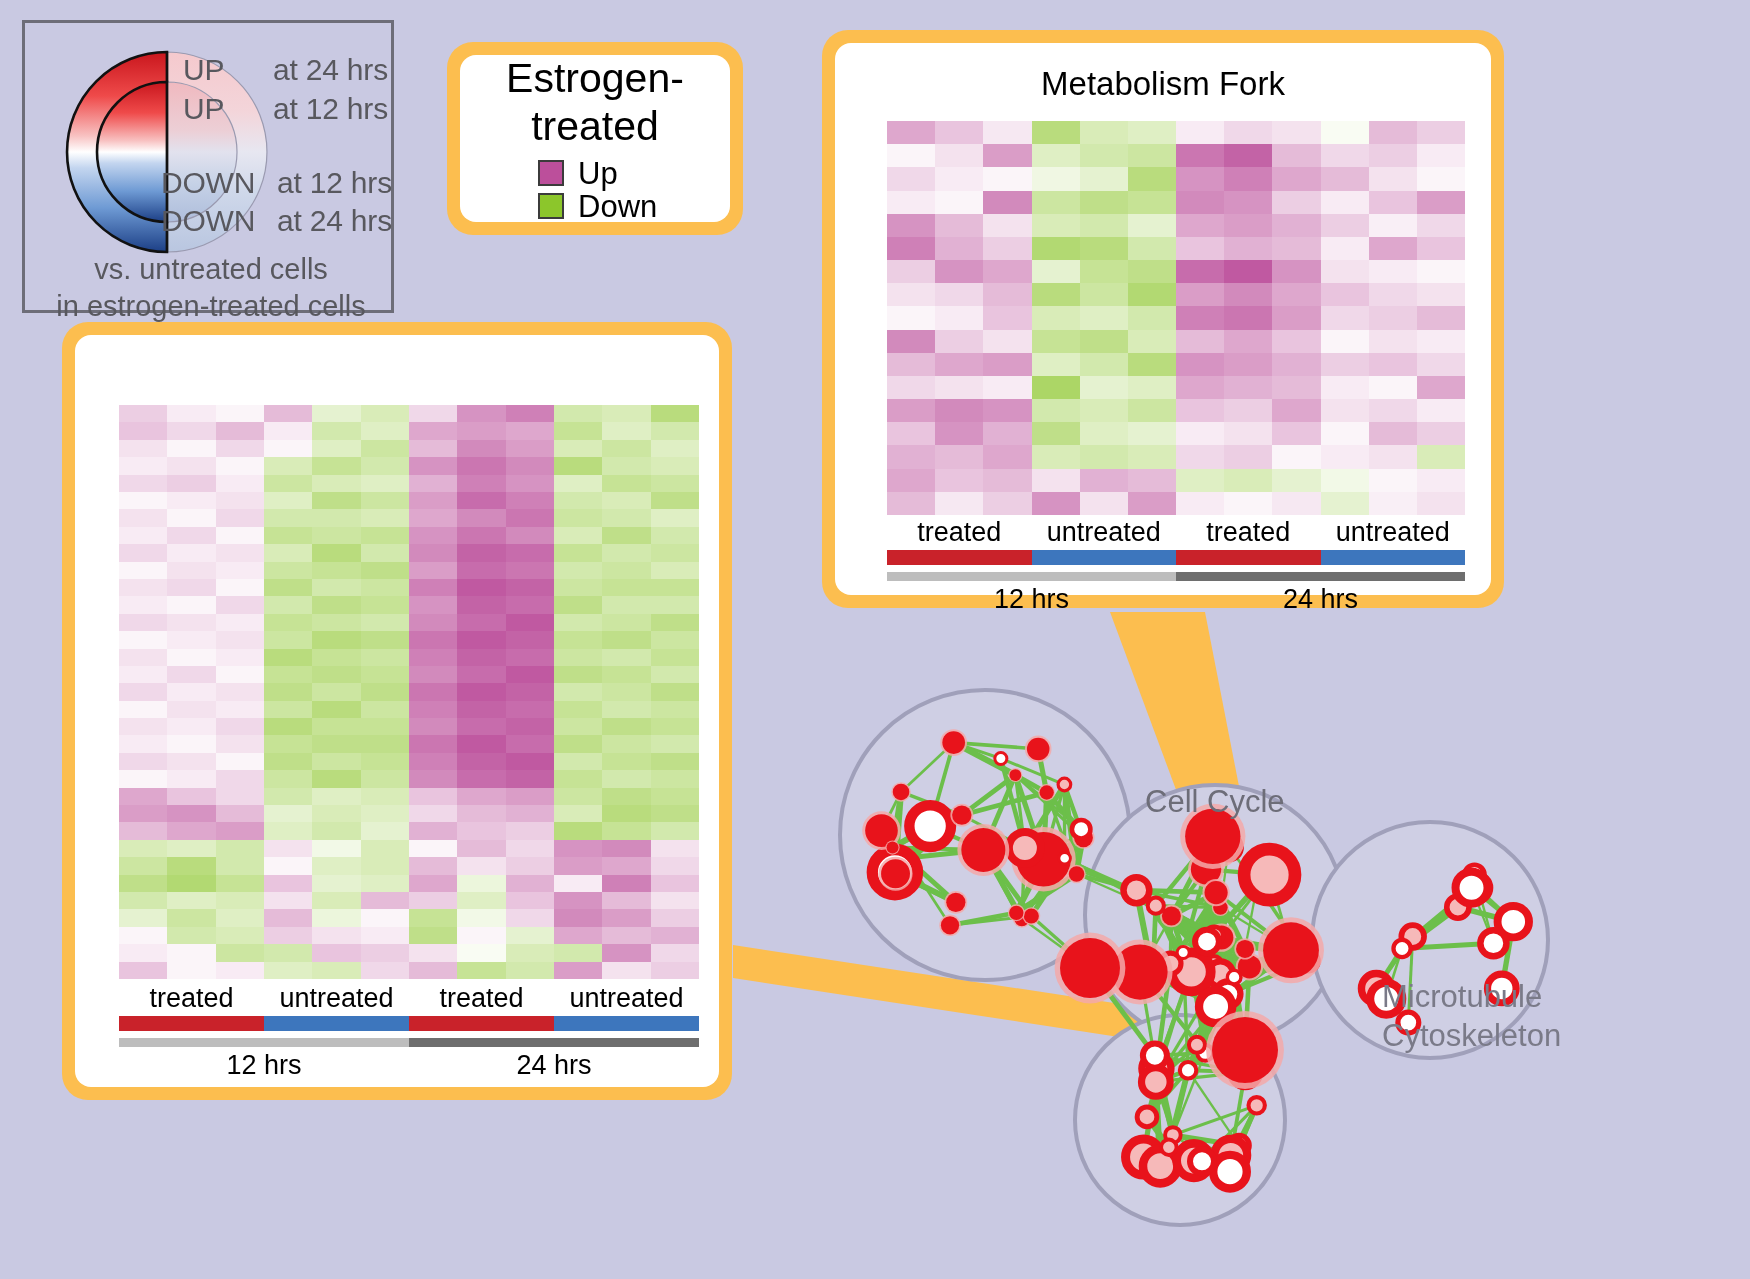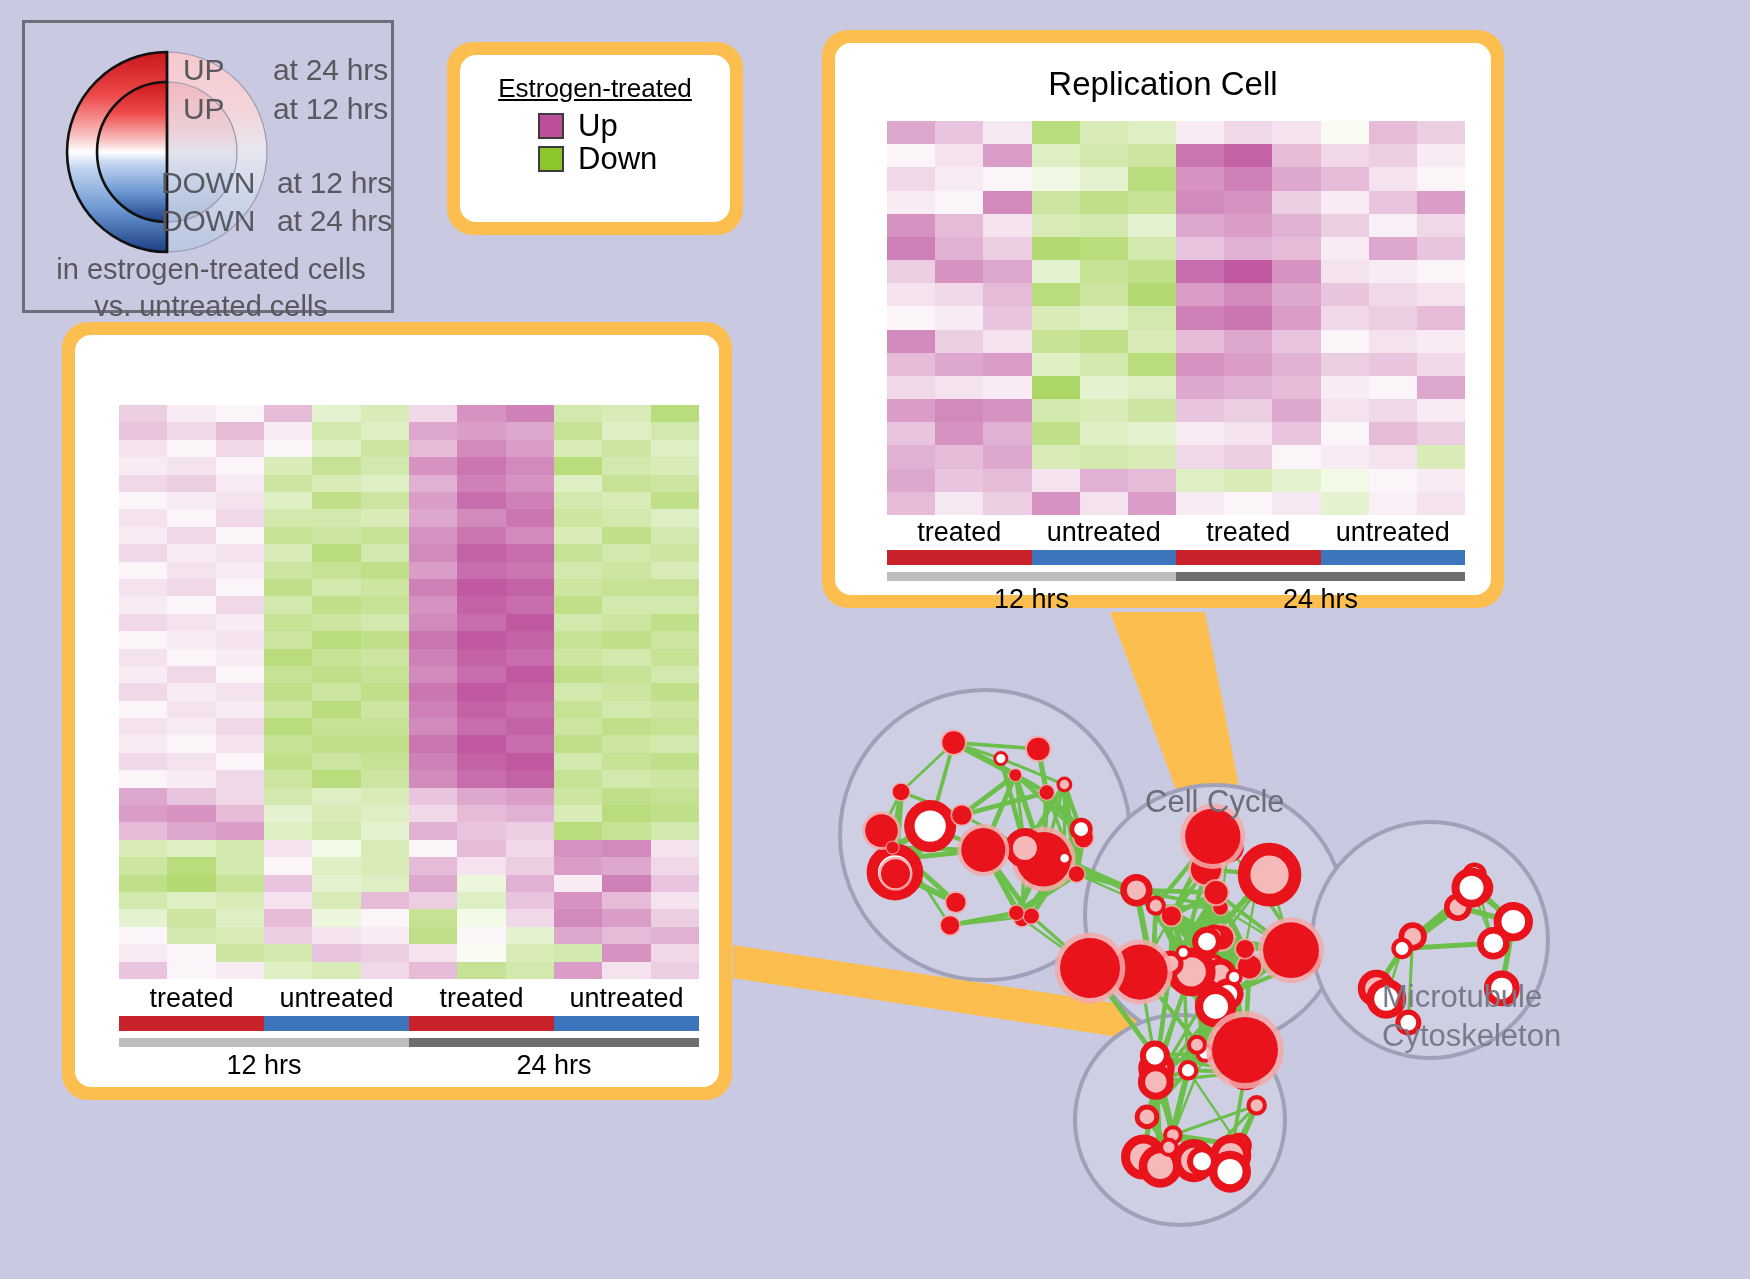--- a/index.html
+++ b/index.html
@@ -40,23 +40,21 @@
     white-space:nowrap;
   }
   #key-foot{
     position:absolute;left:0;top:228px;width:372px;text-align:center;
     color:#58585e;font-size:29px;line-height:1.26;
   }
 
   
   #legend-card{left:447px;top:42px;width:296px;height:193px;}
   #legend-card .legend-title{
-    text-align:center;font-size:26px;color:#000;line-height:1.17;
-    padding-top:18px;
-    text-decoration:underline;
+    text-align:center;font-size:41px;color:#000;line-height:1.17;
   }
   .legend-rows{margin-top:7px;padding-left:78px;}
   .legend-row{display:flex;align-items:center;gap:14px;margin-bottom:2px;}
   .legend-swatch{
     width:26px;height:26px;border:2px solid #3b3b3b;box-sizing:border-box;
   }
   .legend-label{font-size:31px;color:#000;line-height:1;}
 
   
   #rf-card{left:822px;top:30px;width:682px;height:578px;}
@@ -148,22 +146,22 @@
     <div class="key-text" style="left:158px;top:30px;">UP</div>
     <div class="key-text" style="left:248px;top:30px;">at 24 hrs</div>
     <div class="key-text" style="left:158px;top:69px;">UP</div>
     <div class="key-text" style="left:248px;top:69px;">at 12 hrs</div>
     <div class="key-text" style="left:136px;top:143px;">DOWN</div>
     <div class="key-text" style="left:252px;top:143px;">at 12 hrs</div>
     <div class="key-text" style="left:136px;top:181px;">DOWN</div>
     <div class="key-text" style="left:252px;top:181px;">at 24 hrs</div>
 
     <div id="key-foot">
+      <div>vs. untreated cells</div>
       <div>in estrogen-treated cells</div>
-      <div>vs. untreated cells</div>
     </div>
   </div>
 
   <div class="card" id="legend-card">
     <div class="card-inner">
       <div class="legend-title">
         <div>Estrogen-treated</div>
       </div>
       <div class="legend-rows">
         <div class="legend-row">
@@ -173,21 +171,21 @@
         <div class="legend-row">
           <span class="legend-swatch" id="sw-down" style="background: rgb(140, 198, 43);"></span>
           <span class="legend-label">Down</span>
         </div>
       </div>
     </div>
   </div>
 
   <div class="card" id="rf-card">
     <div class="card-inner">
-      <div class="panel-title">Replication Cell</div>
+      <div class="panel-title">Metabolism Fork</div>
       <div class="heat" id="rf-heat" style="grid-template-columns: repeat(12, 1fr); grid-template-rows: repeat(17, 1fr);">
           <div style="background: rgb(222, 167, 205);"></div>
           <div style="background: rgb(233, 196, 222);"></div>
           <div style="background: rgb(246, 232, 242);"></div>
           <div style="background: rgb(185, 220, 125);"></div>
           <div style="background: rgb(217, 236, 184);"></div>
           <div style="background: rgb(223, 239, 196);"></div>
           <div style="background: rgb(248, 235, 244);"></div>
           <div style="background: rgb(240, 216, 233);"></div>
           <div style="background: rgb(244, 226, 238);"></div>

